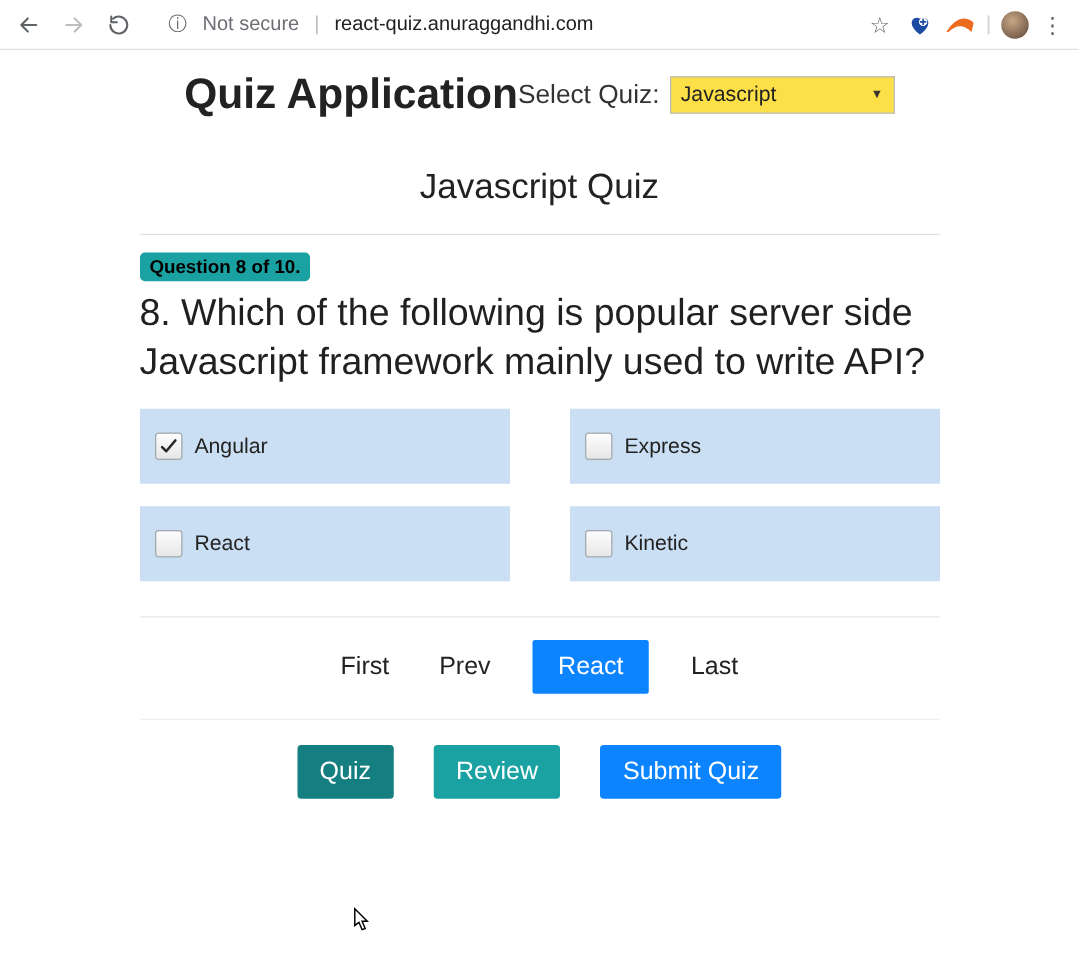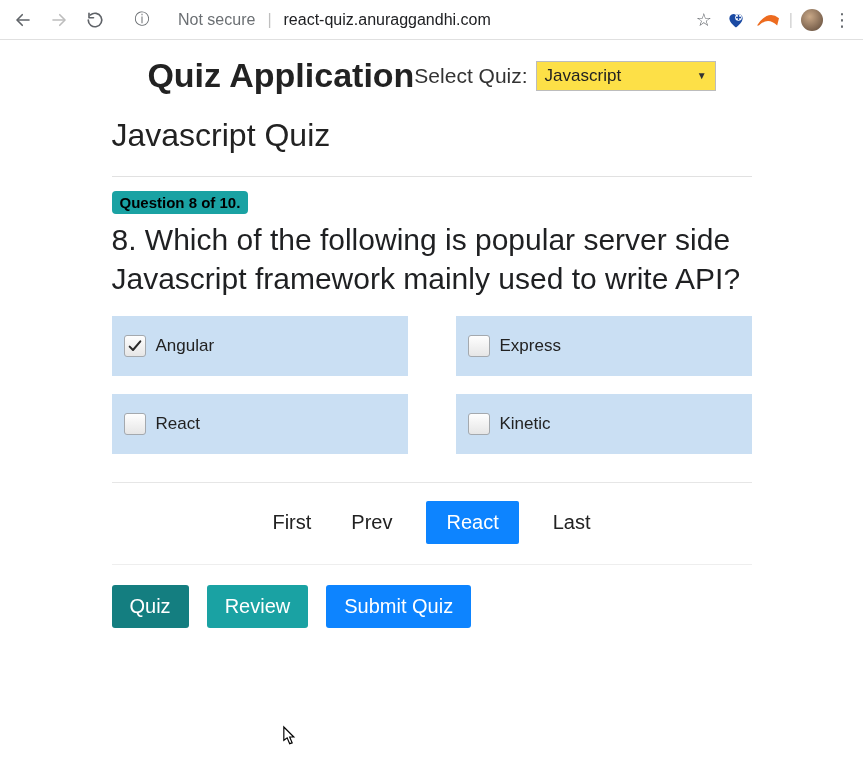--- a/index.html
+++ b/index.html
@@ -38,21 +38,21 @@
       display: flex;
       align-items: center;
       justify-content: center;
       color: #6b6f73;
       margin-left: 16px;
       font-size: 15px;
     }
     .addr-not-secure {
       color: #6b6f73;
       font-size: 16px;
-      margin-left: 20px;
+      margin-left: 4px;
     }
     .addr-divider {
       color: #bfbfbf;
       margin: 0 6px;
       font-size: 16px;
     }
     .addr-url {
       color: #202124;
       font-size: 16px;
       flex: 1;
@@ -114,25 +114,25 @@
       padding: 0 8px;
       font-size: 17px;
       color: #222;
     }
     .quiz-select .chev {
       margin-left: auto;
       font-size: 10px;
       color: #333;
     }
     .quiz-title {
-      text-align: left;
-      font-size: 32px;
+      text-align: center;
+      font-size: 28px;
       font-weight: 400;
       color: #222;
-      margin-top: 22px;
+      margin-top: 38px;
     }
     .rule {
       border: none;
       border-top: 1px solid #e1e1e1;
       margin: 22px 0 14px 0;
     }
     .q-badge {
       display: inline-block;
       background: #1aa2a3;
       color: #000000;
@@ -197,21 +197,22 @@
       padding: 10px 20px;
       border-radius: 2px;
     }
     .rule3 {
       border: none;
       border-top: 1px solid #eee;
       margin: 20px 0 20px 0;
     }
     .action-row {
       display: flex;
-      gap: 18px;
+      gap: 32px;
+      justify-content: center;
     }
     .action-btn {
       color: #fff;
       font-size: 20px;
       padding: 10px 18px;
       border-radius: 3px;
       cursor: pointer;
       border: none;
     }
     .btn-quiz { background: #147e80; }

